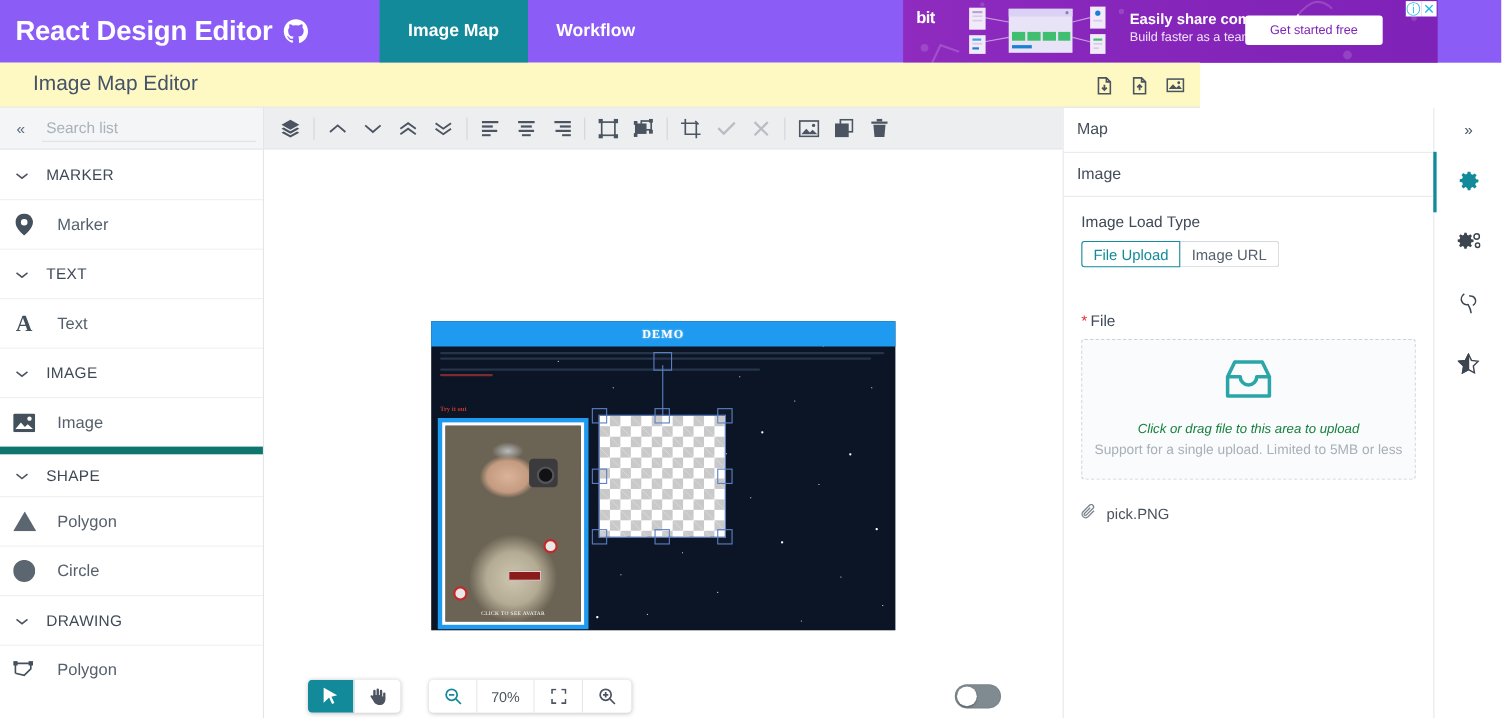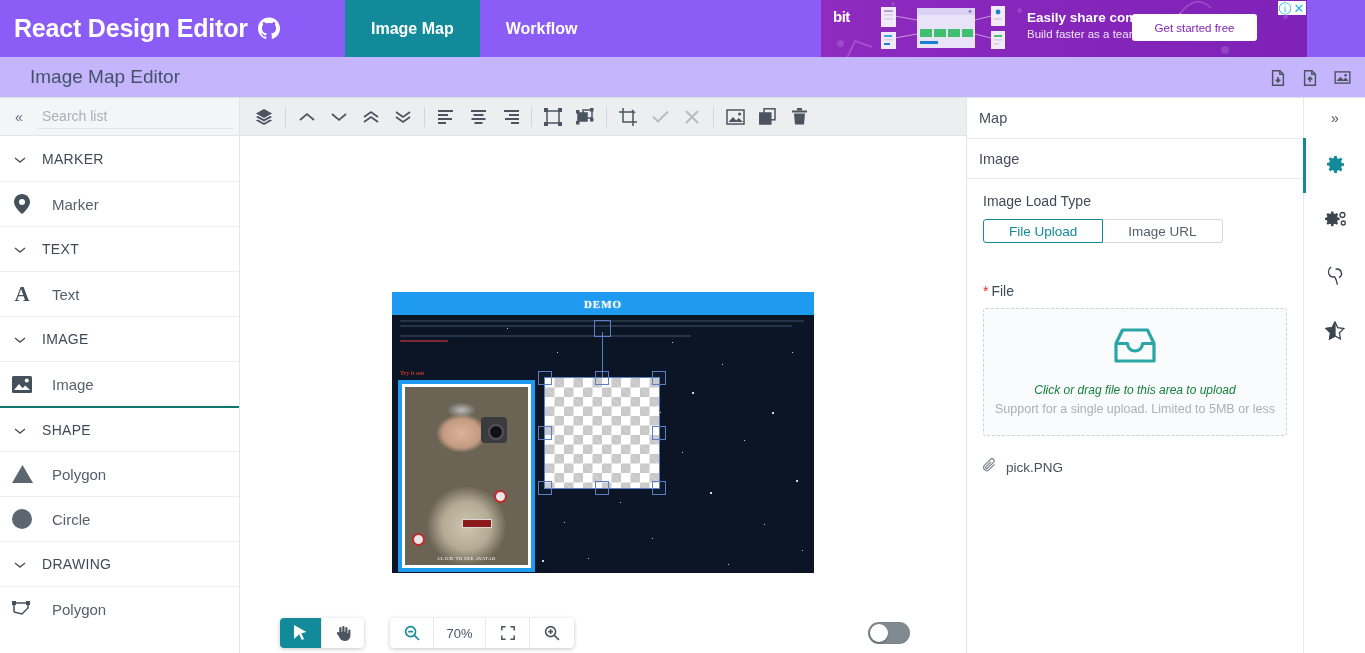--- a/index.html
+++ b/index.html
@@ -63,22 +63,22 @@
     align-items: center;
   }
   .ad-ctrl span {
     display: inline-flex; align-items: center; justify-content: center;
     width: 14px; height: 14px; color: #25b6e8; font-size: 13px;
     background: #ffffff; cursor: pointer; line-height: 1;
   }
 
   
   .subheader {
-    position: absolute; top: 57px; left: 0; width: 1365px; height: 41px;
-    background: #c4b5fd; border-bottom: 1px solid #dde1e6;
+    position: absolute; top: 57px; left: 0; width: 1091px; height: 41px;
+    background: #fef9c3; border-bottom: 1px solid #dde1e6;
     display: flex; align-items: center; text-align: center;
   }
   .subheader-title {
     padding-left: 30px; font-size: 19px; color: #44526a;
   }
   .subheader-actions {
     position: absolute; right: 12px; top: 0; height: 41px;
     display: flex; align-items: center; gap: 10px;
   }
   .sh-btn {
@@ -274,21 +274,21 @@
     font-size: 14.5px; color: #444e5c; border-bottom: 1px solid #e8eaec;
   }
   .rp-section {
     height: 40px; display: flex; align-items: center; padding-left: 12px;
     font-size: 14.5px; color: #444e5c; border-bottom: 1px solid #e8eaec;
   }
   .rp-body { padding: 14px 16px 0 16px; }
   .rp-label { font-size: 14px; color: #3f4a57; margin-bottom: 10px; }
   .radio-group { display: flex; }
   .radio-btn {
-    height: 24px; padding: 0 25px; display: flex; align-items: center;
+    height: 24px; padding: 0 10px; display: flex; align-items: center;
     font-size: 13.5px; color: #55606c; border: 1px solid #d5d9dd;
     cursor: pointer; background: #fff;
   }
   .radio-btn:first-child { border-radius: 3px 0 0 3px; }
   .radio-btn:last-child { border-radius: 0 3px 3px 0; border-left: none; }
   .radio-btn.checked {
     color: #128a99; border-color: #128a99; position: relative; z-index: 2;
   }
   .req-label { font-size: 14px; color: #3f4a57; margin: 40px 0 9px 0; }
   .req-star { color: #e03131; margin-right: 3px; }
@@ -478,21 +478,21 @@
       <span class="ico">
         <svg width="20" height="17" viewBox="0 0 20 17" fill="#44505c">
           <rect x="0" y="0" width="20" height="17" rx="1.5"></rect>
           <path d="M2 14l5-6 3.6 4.2 2.6-2.6L18 14z" fill="#ffffff"></path>
           <circle cx="14.8" cy="4.6" r="2" fill="#ffffff"></circle>
         </svg>
       </span>
       <span>Image</span>
     </div>
 
-    <div class="sb-group" style="border-top:2px solid #0f766e;">
+    <div class="sb-group" style="border-top:7px solid #0f766e;">
       <span class="chev">
         <svg width="12" height="8" viewBox="0 0 12 8" fill="none" stroke="#4b5460" stroke-width="1.4">
             <path d="M1 2l5 4 5-4"></path>
           </svg>
       </span>
       <span>SHAPE</span>
     </div>
     <div class="sb-item">
       <span class="ico">
         <svg width="21" height="18" viewBox="0 0 21 18" fill="#5c6670">

